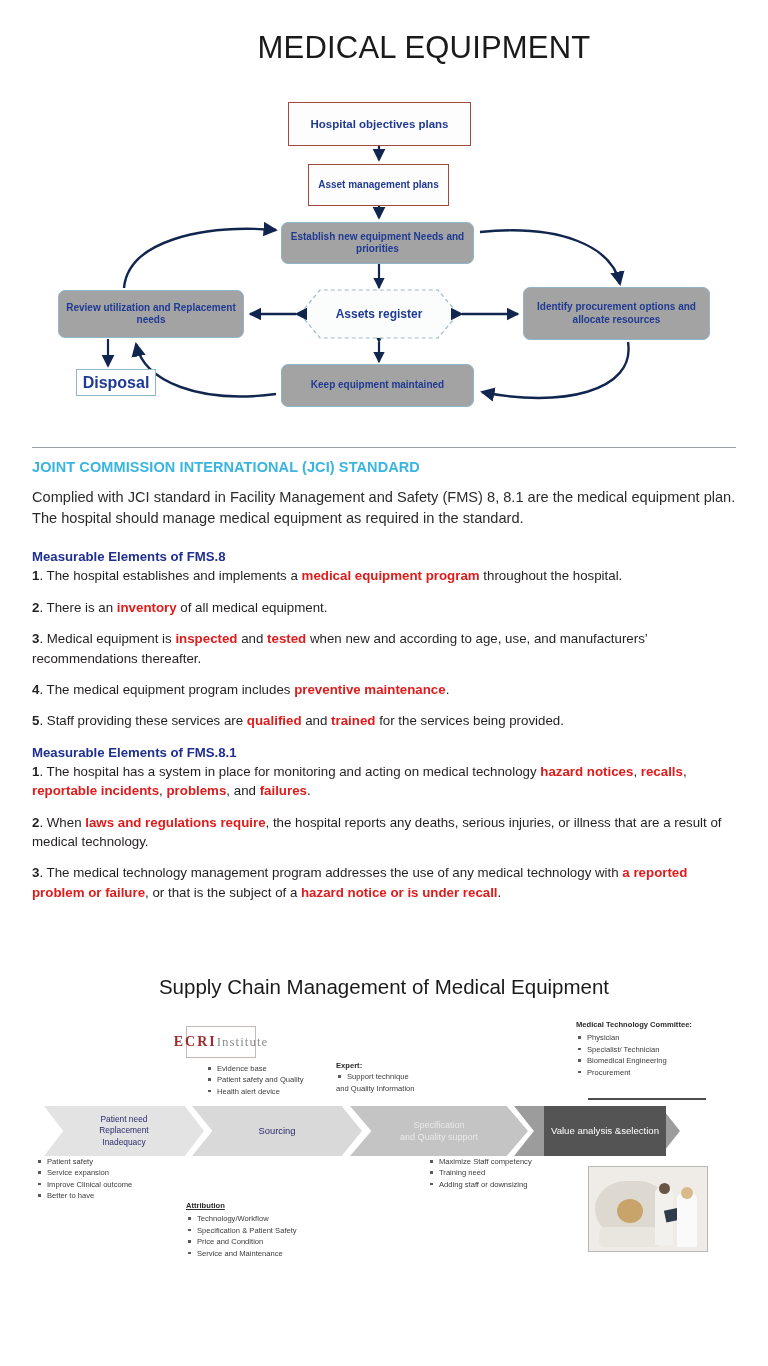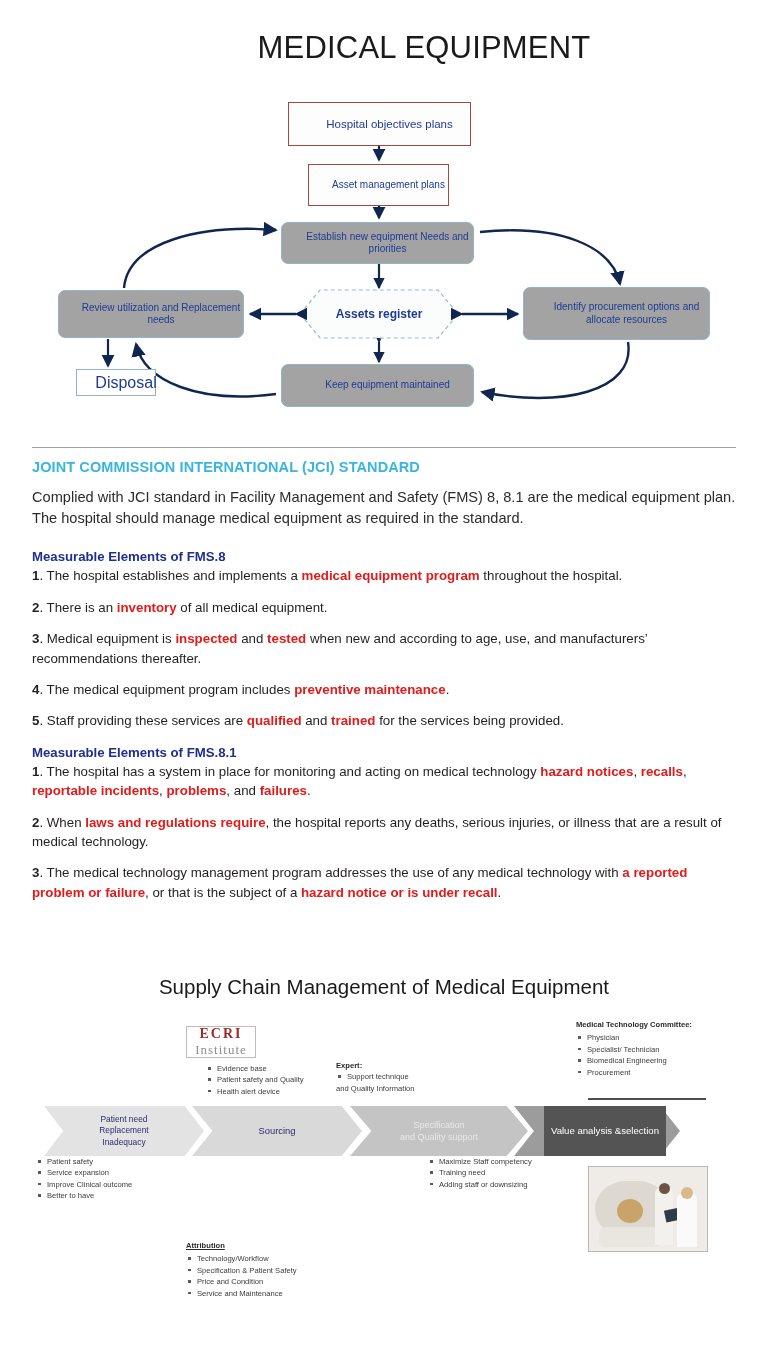--- a/index.html
+++ b/index.html
@@ -32,24 +32,23 @@
 
   
   .flow-wrap { position: absolute; top: 92px; left: 0; width: 768px; height: 340px; }
   .flow-svg { position: absolute; top: 0; left: 0; }
   .fbox {
     position: absolute;
     box-sizing: border-box;
     display: flex; align-items: center; justify-content: center;
     text-align: center;
     color: #1f3a93;
-    font-weight: normal;
+    font-weight: bold;
     font-family: "Liberation Sans", sans-serif;
     line-height: 1.25;
-    padding-left: 20px;
   }
   .fbox.red {
     border: 1.4px solid #9e4a43;
     background: #fdfdfd;
   }
   .fbox.blue {
     border: 1.2px solid #8fb6c8;
     background: #a3a3a3;
     border-radius: 7px;
   }
@@ -112,21 +111,21 @@
   
   .sc-title {
     position: absolute; left: 0; top: 975px; width: 768px;
     text-align: center; font-size: 20.5px; color: #1a1a1a; font-weight: 400;
   }
 
   .ecri-logo {
     position: absolute; left: 186px; top: 1026px;
     width: 68px; height: 30px;
     border: 1px solid #c9b7b7;
-    display: flex; flex-direction: column; align-items: center; justify-content: space-between;
+    display: flex; flex-direction: row; align-items: center; justify-content: center;
     background: #fff;
   }
   .ecri-logo .e1 { color: #9e2a2b; font-family: "Liberation Serif", serif; font-size: 14px; letter-spacing: 2px; font-weight: bold; line-height: 1; }
   .ecri-logo .e2 { color: #8f8f8f; font-family: "Liberation Serif", serif; font-size: 13px; letter-spacing: 1px; line-height: 1.4; }
 
   .bul {
     position: absolute;
     font-size: 7.6px;
     color: #3b3b3b;
     line-height: 1.5;
@@ -139,21 +138,21 @@
     width: 2.6px; height: 2.6px; background: #5a5a5a;
   }
   .bul .bhead { font-weight: bold; color: #2b2b2b; }
 
   .bul-ecri   { left: 206px; top: 1063px; }
   .bul-expert { left: 336px; top: 1060px; }
   .bul-mtc    { left: 576px; top: 1019px; }
   .bul-left   { left: 36px;  top: 1156px; }
   .bul-attr   { left: 186px; top: 1200px; }
   .bul-staff  { left: 428px; top: 1156px; }
-  .attr-title { text-decoration: underline; font-weight: bold; color: #2b2b2b; display: block; margin-bottom: 2px; margin-top: 40px; }
+  .attr-title { text-decoration: underline; font-weight: bold; color: #2b2b2b; display: block; margin-bottom: 2px; }
   .expert-sub { padding-left: 0; white-space: nowrap; }
 
   .mtc-rule { position: absolute; left: 588px; top: 1098px; width: 118px; border-top: 2px solid #4d4d4d; }
 
   
   .chev-row { position: absolute; left: 44px; top: 1106px; height: 42px; width: 680px; }
   .chev {
     position: absolute; top: 0; height: 50px;
     display: flex; align-items: center; justify-content: center;
     text-align: center; line-height: 1.35;

